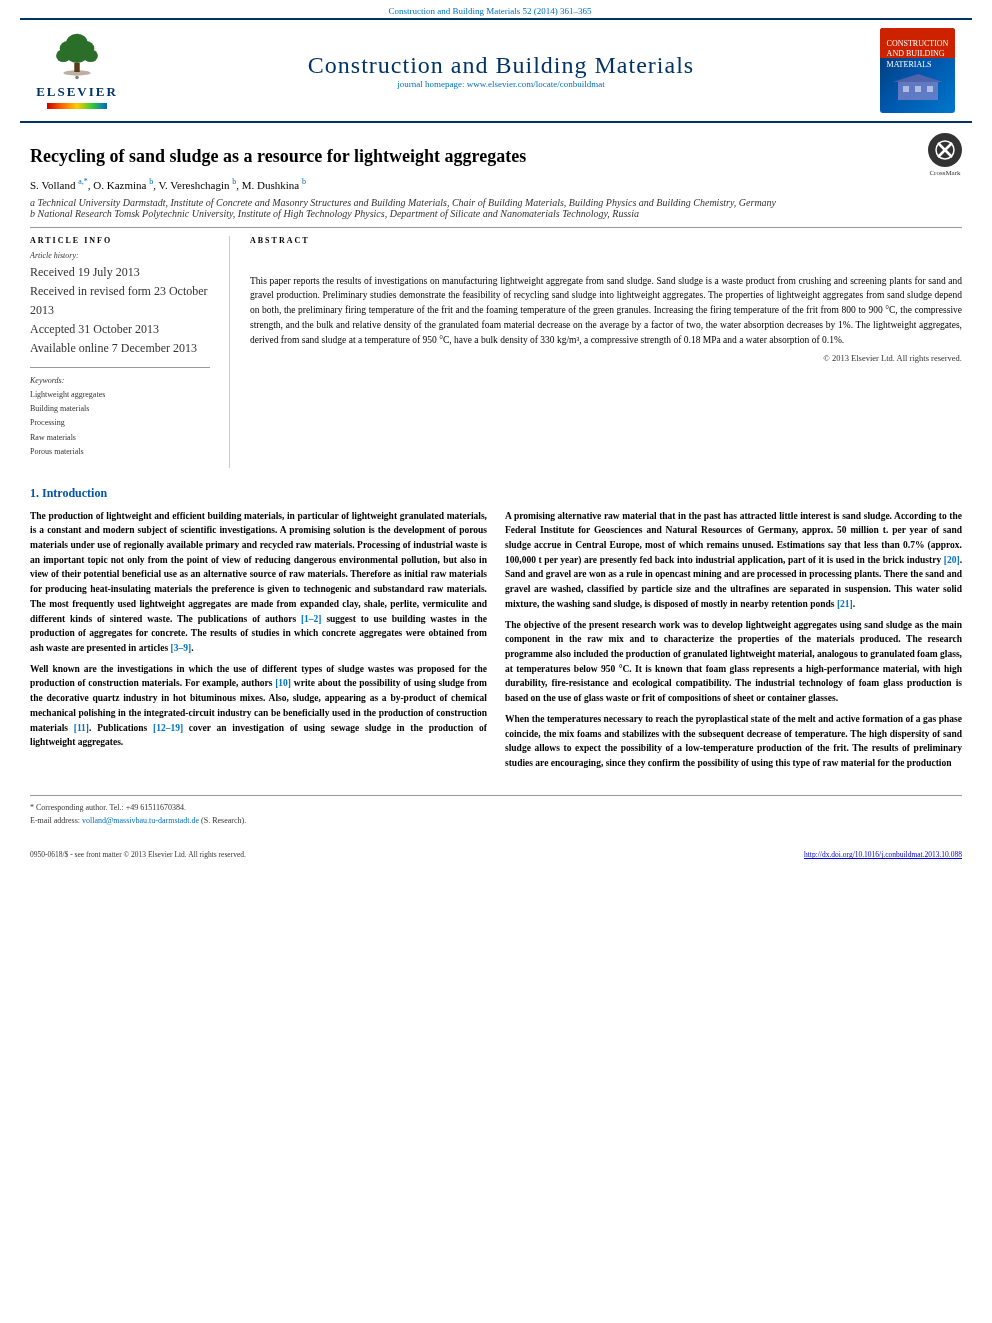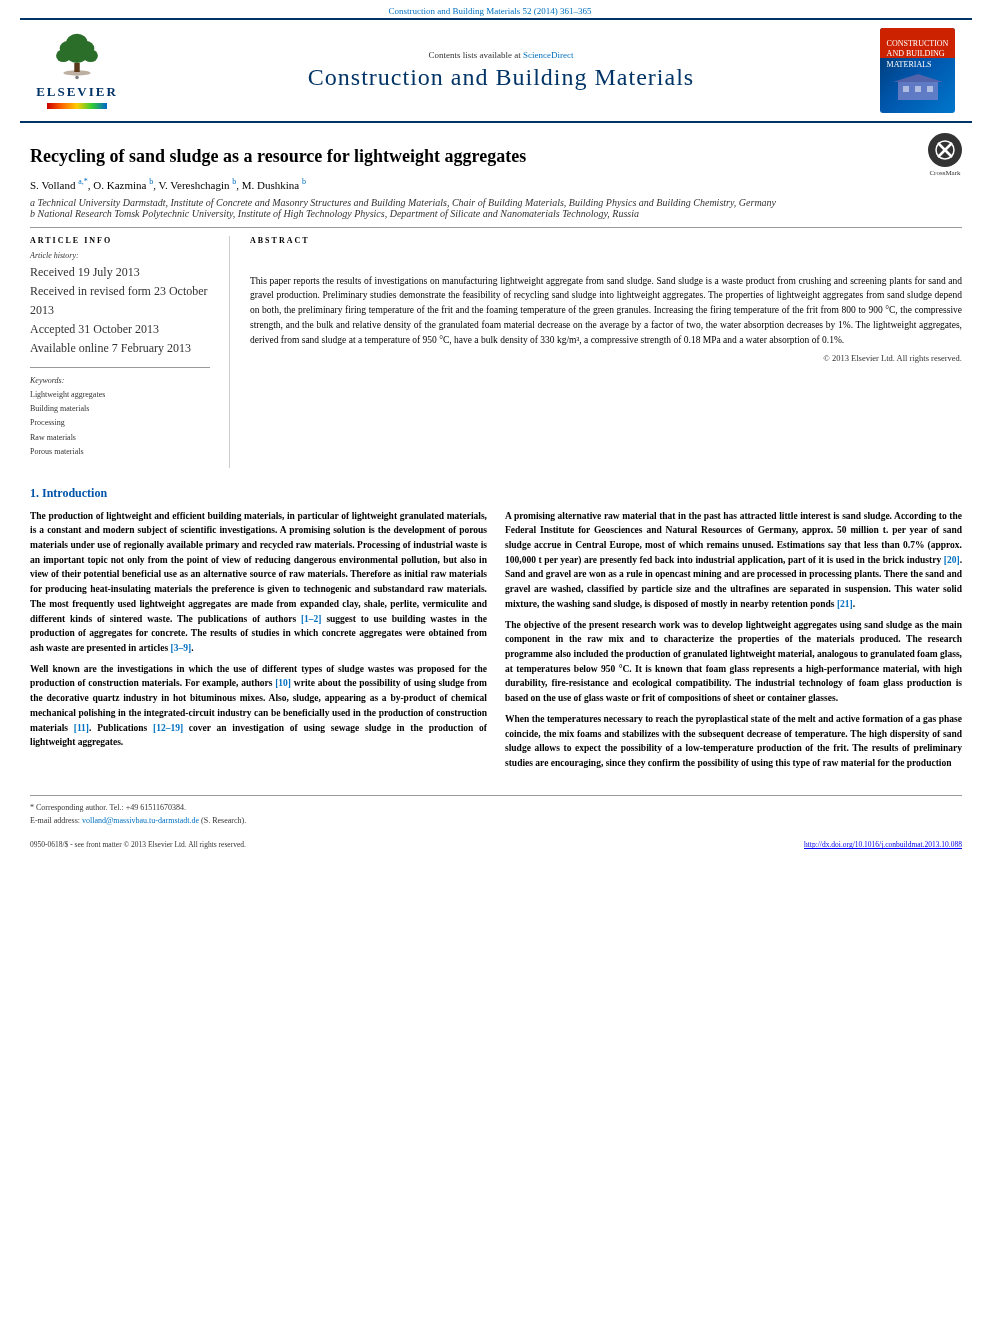--- a/index.html
+++ b/index.html
@@ -296,21 +296,21 @@
 
     .footnote-text a {
       color: #0070c0;
       text-decoration: none;
     }
 
     .footer-bottom {
       display: flex;
       justify-content: space-between;
       align-items: flex-end;
-      margin-top: 13px;
+      margin-top: 23px;
     }
 
     .issn-text {
       font-size: 7.5px;
       color: #333;
     }
 
     .doi-text {
       font-size: 7.5px;
       color: #0070c0;
@@ -342,25 +342,22 @@
         <ellipse cx="30" cy="45" rx="15" ry="3" fill="#5a3a1a" opacity="0.4"></ellipse>
 
         <circle cx="30" cy="50" r="2" fill="#000" opacity="0.5"></circle>
       </svg>
       <div class="elsevier-text">ELSEVIER</div>
       <div class="elsevier-stripe"></div>
     </div>
   </div>
 
   <div class="journal-center">
-    <div class="sciencedirect-line">
-      <span>Contents lists available at</span>
-      <a href="#">ScienceDirect</a>
-    </div>
     <div class="journal-title">Construction and Building Materials</div>
+    <div class="journal-homepage">journal homepage: www.elsevier.com/locate/conbuildmat</div>
   </div>
 
   <div class="journal-logo-right">
     <div class="journal-logo-box">
       <div class="journal-logo-box-text">
         Construction<br>and Building<br>MATERIALS
       </div>
       <svg width="50" height="28" viewBox="0 0 50 28" xmlns="http://www.w3.org/2000/svg" style="position:relative;z-index:1;margin-top:4px;">
         <rect x="5" y="8" width="40" height="18" fill="#8888cc" opacity="0.7"></rect>
         <rect x="10" y="12" width="6" height="6" fill="#fff" opacity="0.5"></rect>
@@ -409,21 +406,21 @@
   <div class="two-column">
 
     <div class="article-info-col">
       <div class="section-label">ARTICLE  INFO</div>
 
       <div class="info-subsection">
         <div class="info-subsection-title">Article history:</div>
         <div class="info-date">Received 19 July 2013</div>
         <div class="info-date">Received in revised form 23 October 2013</div>
         <div class="info-date">Accepted 31 October 2013</div>
-        <div class="info-date">Available online 7 February 2013</div>
+        <div class="info-date">Available online 7 December 2013</div>
       </div>
 
       <hr class="divider">
 
       <div class="info-subsection">
         <div class="keywords-title">Keywords:</div>
         <div class="keywords-list">
           <div>Lightweight aggregates</div>
           <div>Building materials</div>
           <div>Processing</div>

